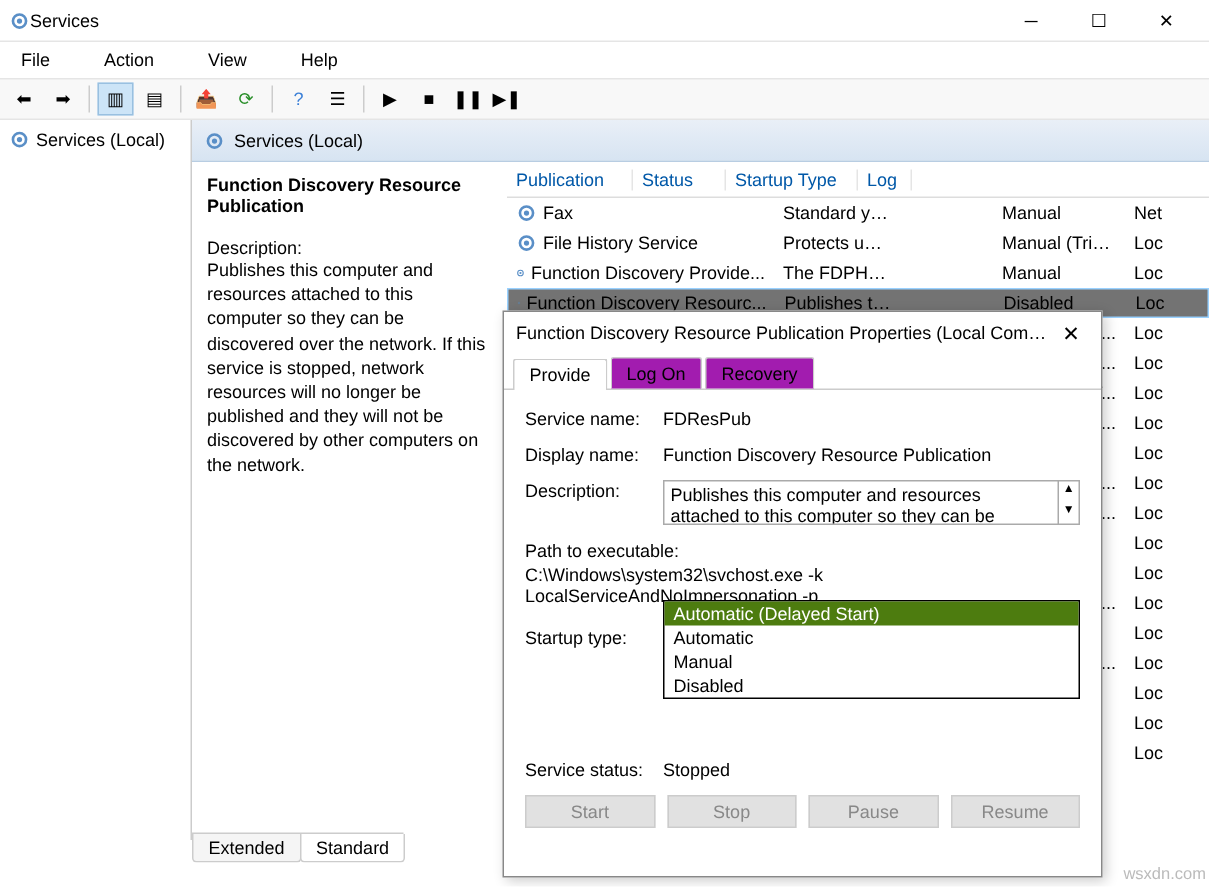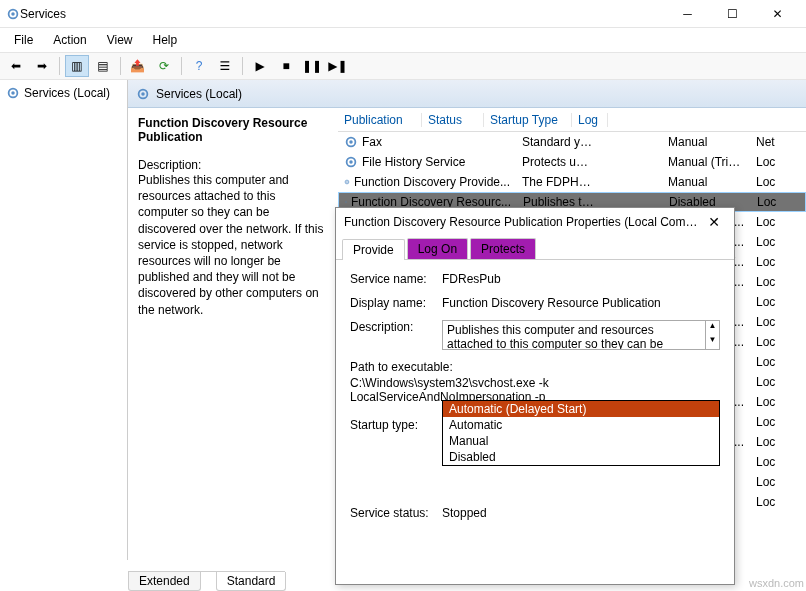--- a/index.html
+++ b/index.html
@@ -1,21 +1,21 @@
 <!DOCTYPE html>
 <html><head>
 <meta charset="utf-8">
 <style>
 * { box-sizing: border-box; margin: 0; padding: 0; font-family: "Segoe UI", Tahoma, sans-serif; font-size: 12px; }
 body { background: #fff; width: 806px; height: 591px; overflow: hidden; position: relative; }
 .titlebar { height: 28px; display: flex; align-items: center; padding: 0 6px; border-bottom: 1px solid #e5e5e5; }
 .titlebar .title { flex: 1; }
 .winbtns { display: flex; }
 .winbtn { width: 45px; height: 28px; display: flex; align-items: center; justify-content: center; }
-.menubar { height: 24px; display: flex; align-items: center; padding: 0 6px; gap: 4px; }
+.menubar { height: 24px; display: flex; align-items: center; padding: 0 6px; gap: 20px; }
 .menubar span { padding: 2px 8px; }
 .toolbar { height: 28px; border-top: 1px solid #e5e5e5; border-bottom: 1px solid #e5e5e5; background: #f8f8f8; display: flex; align-items: center; padding: 0 4px; gap: 2px; }
 .tbtn { width: 24px; height: 22px; display: flex; align-items: center; justify-content: center; border: 1px solid transparent; }
 .tbtn.active { border: 1px solid #99c0e0; background: #cce4f7; }
 .tsep { width: 1px; height: 18px; background: #ccc; margin: 0 3px; }
 .main { display: flex; height: 480px; }
 .leftpane { width: 128px; border-right: 1px solid #ccc; padding-top: 4px; }
 .leftitem { display: flex; align-items: center; padding: 2px 6px; gap: 4px; }
 .rightpane { flex: 1; display: flex; flex-direction: column; position: relative; }
 .panehdr { height: 28px; background: linear-gradient(#e9eff7, #d7e4f2); border-bottom: 1px solid #b8cde2; display: flex; align-items: center; padding: 0 8px; gap: 6px; font-size: 13px; }
@@ -27,41 +27,41 @@
 .lhdr > div { padding: 0 6px; border-right: 1px solid #e5e5e5; color: #0058a8; font-weight: 400; }
 .sortarrow { margin-left: 30px; color: #666; }
 .row { display: flex; height: 20px; align-items: center; }
 .row.sel { background: #737373; border: 1px solid #99d1ff; }
 .row > div { padding: 0 6px; overflow: hidden; white-space: nowrap; text-overflow: ellipsis; }
 .col-name { width: 178px; display: flex; align-items: center; gap: 4px; }
 .col-desc { width: 84px; }
 .col-stat { width: 62px; }
 .col-start { width: 88px; }
 .col-log { width: 36px; }
-.tabs-bottom { position: absolute; bottom: 0; left: 128px; display: flex; border-top: 1px solid #ccc; gap: 16px; }
+.tabs-bottom { position: absolute; bottom: 16px; left: 128px; display: flex; border-top: 1px solid #ccc; }
 .tab-b { padding: 2px 10px; border: 1px solid #ccc; border-top: none; background: #f5f5f5; border-radius: 0 0 3px 3px; margin-right: -1px; }
 .tab-b.active { background: #fff; }
 
 .dialog { position: absolute; left: 335px; top: 207px; width: 400px; height: 378px; background: #fff; border: 1px solid #888; box-shadow: 2px 2px 8px rgba(0,0,0,0.2); z-index: 10; }
 .dialog .dtitlebar { height: 28px; display: flex; align-items: center; padding: 0 8px; }
 .dialog .dtitlebar .dt { flex: 1; overflow: hidden; text-overflow: ellipsis; white-space: nowrap; }
 .dialog .closex { width: 24px; text-align: center; font-size: 14px; }
 .dtabs { display: flex; border-bottom: 1px solid #ccc; padding: 0 6px; height: 24px; align-items: flex-end; }
 .dtab { padding: 3px 10px; border: 1px solid #ccc; border-bottom: none; background: #a21caf; margin-right: 2px; border-radius: 2px 2px 0 0; }
 .dtab.active { background: #fff; position: relative; top: 1px; }
 .dbody { padding: 12px 14px; }
 .drow { display: flex; margin-bottom: 10px; }
 .dlbl { width: 92px; }
 .dval { flex: 1; }
 .dtextarea { flex: 1; border: 1px solid #aaa; padding: 2px 4px; height: 30px; font-size: 12px; overflow: hidden; }
 .selbox { flex: 1; border: 1px solid #7a9fd1; background: #e6f0fa; height: 20px; display: flex; align-items: center; padding: 0 4px; position: relative; }
 .selbox .chev { position: absolute; right: 4px; }
 .dropdown { position: absolute; left: 106px; right: 14px; top: 192px; border: 1px solid #000; background: #fff; z-index: 20; }
 .ddopt { padding: 1px 6px; }
-.ddopt.sel { background: #c2410c; color: #fff; }
+.ddopt.sel { background: #4d7c0f; color: #fff; }
 .btnrow { display: flex; gap: 8px; margin: 8px 0; }
 .dbtn { flex: 1; height: 22px; background: #e1e1e1; color: #888; border: 1px solid #ccc; display: flex; align-items: center; justify-content: center; }
 .watermark { position: absolute; right: 2px; bottom: 2px; font-size: 11px; color: #bbb; }
 svg.gear-svg { width: 14px; height: 14px; }
 </style>
 </head>
 <body>
 
 <div class="titlebar">
   <svg class="gear-svg" viewBox="0 0 16 16">
@@ -305,21 +305,21 @@
 </div>
 
 <div class="dialog">
   <div class="dtitlebar">
     <span class="dt">Function Discovery Resource Publication Properties (Local Comput...</span>
     <span class="closex">✕</span>
   </div>
   <div class="dtabs">
     <div class="dtab active">Provide</div>
     <div class="dtab">Log On</div>
-    <div class="dtab">Protects</div>
+    <div class="dtab">Recovery</div>
   </div>
   <div class="dbody">
     <div class="drow">
       <div class="dlbl">Service name:</div>
       <div class="dval">FDResPub</div>
     </div>
     <div class="drow">
       <div class="dlbl">Display name:</div>
       <div class="dval">Function Discovery Resource Publication</div>
     </div>
@@ -344,16 +344,22 @@
     <div class="dropdown">
       <div class="ddopt sel">Automatic (Delayed Start)</div>
       <div class="ddopt">Automatic</div>
       <div class="ddopt">Manual</div>
       <div class="ddopt">Disabled</div>
     </div>
     <div class="drow" style="margin-top:68px">
       <div class="dlbl">Service status:</div>
       <div class="dval">Stopped</div>
     </div>
+    <div class="btnrow">
+      <div class="dbtn">Start</div>
+      <div class="dbtn">Stop</div>
+      <div class="dbtn">Pause</div>
+      <div class="dbtn">Resume</div>
+    </div>
   </div>
 </div>
 
 <div class="watermark">wsxdn.com</div>
 
 </body></html>

